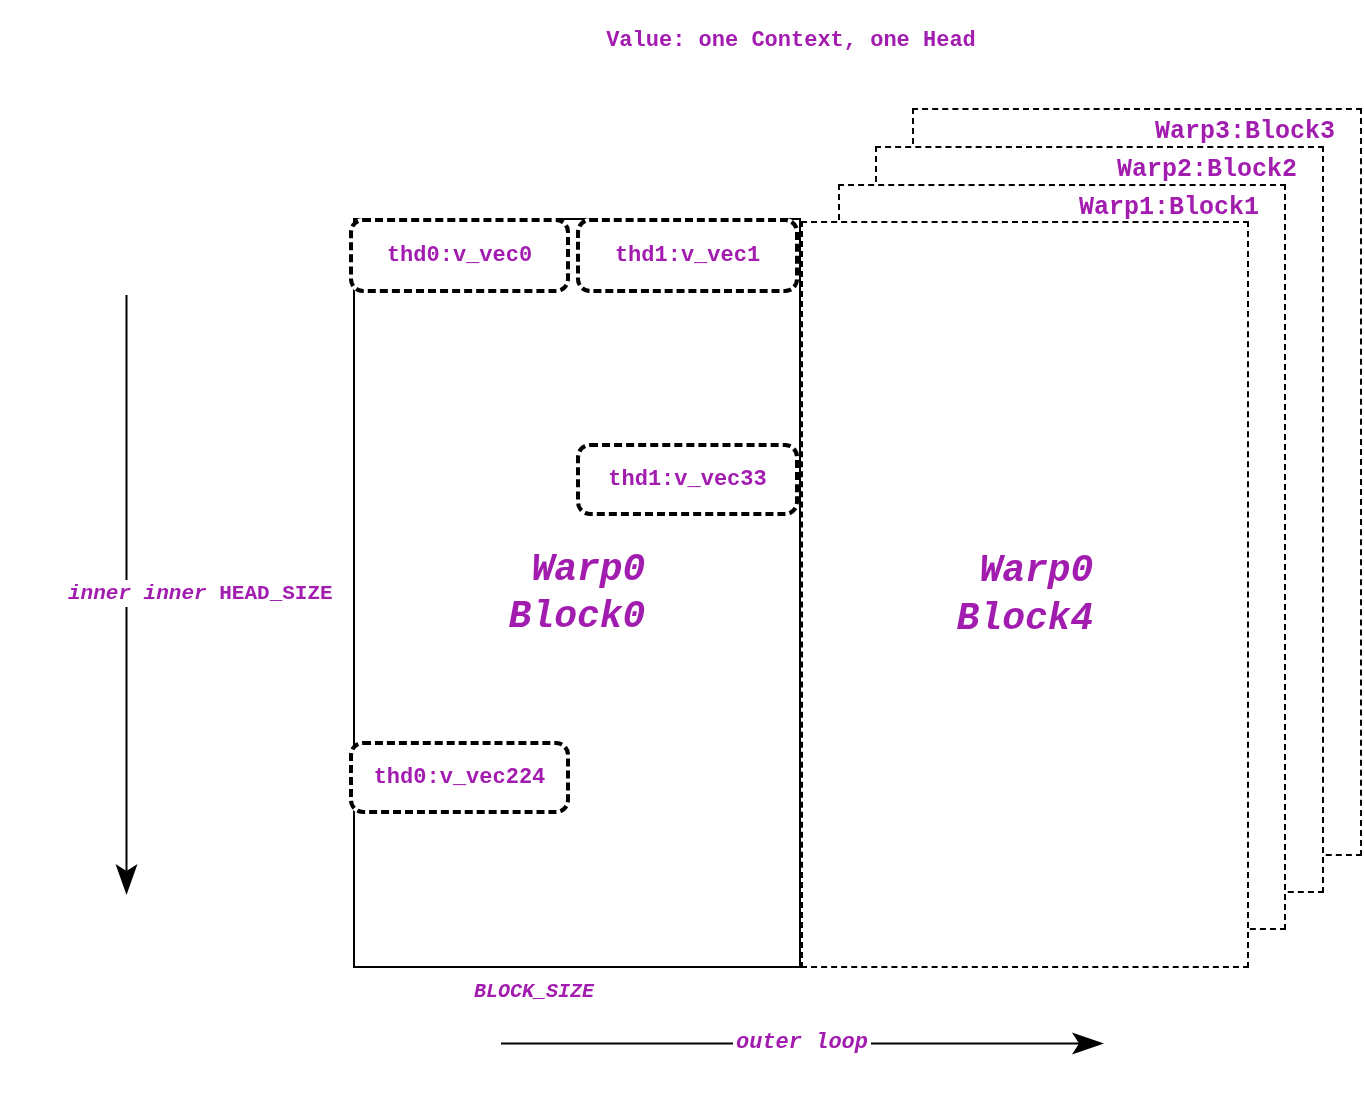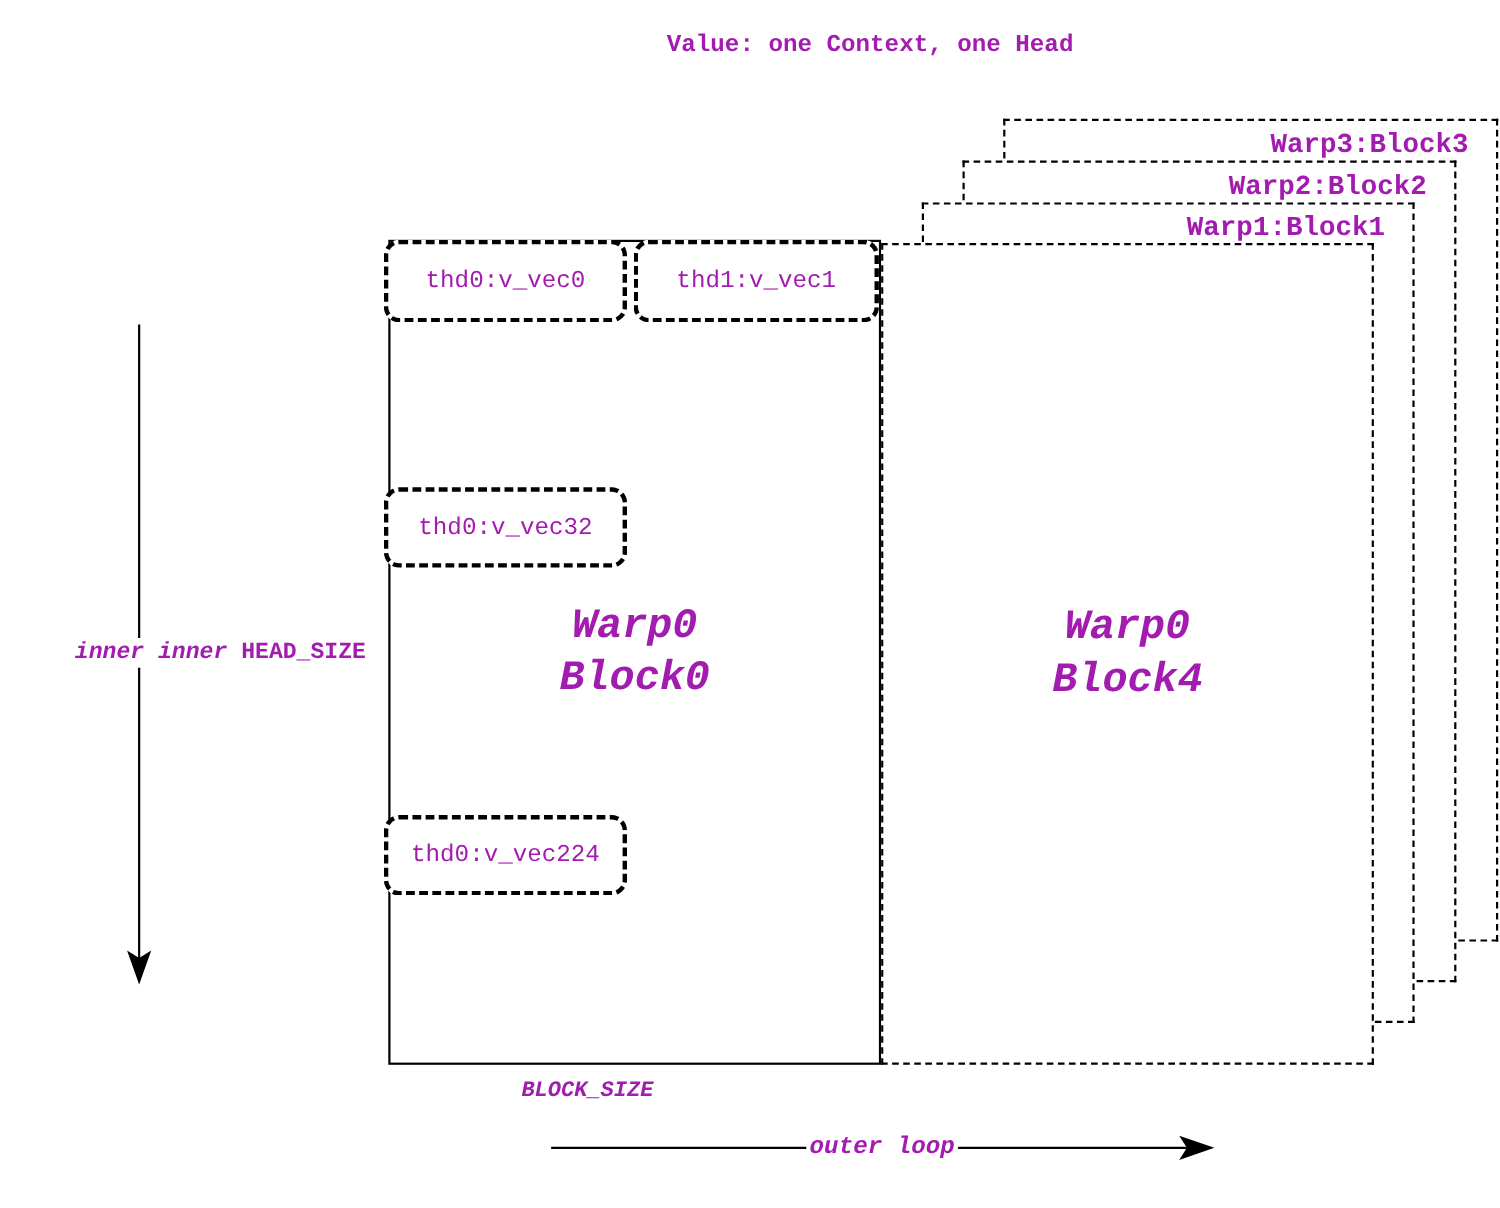--- a/index.html
+++ b/index.html
@@ -45,32 +45,32 @@
   
   .block0 {
     left: 307px; top: 218px; width: 448px; height: 750px; z-index: 5;
     background: #ffffff;
     border: 2.5px solid #000000;
     display: flex; align-items: center; justify-content: center;
   }
 
   .bigname {
     font-size: 38px; font-weight: bold; font-style: italic;
-    text-align: center; line-height: 1.24;
+    text-align: right; line-height: 1.24;
   }
   .bigname span { display: block; }
 
   
   .thd {
     z-index: 7;
     background: #ffffff;
     border: 4px dashed #000000;
     border-radius: 14px;
     display: flex; align-items: center; justify-content: center;
-    font-size: 22px; font-weight: normal;
+    font-size: 22px; font-weight: bold;
     white-space: nowrap;
   }
   .r1 { top: 218px; height: 75px; }
   .r2 { top: 443px; height: 73px; }
   .r3 { top: 741px; height: 73px; }
   .c1 { left: 303px; width: 221px; }
   .c2 { left: 530px; width: 223px; }
 
   
   #arrows { left: 0; top: 0; width: 1364px; height: 1098px; z-index: 6; pointer-events: none; }
@@ -115,21 +115,21 @@
 
   <div class="abs block0">
     <div class="bigname">
       <span>Warp0</span>
       <span>Block0</span>
     </div>
   </div>
 
   <div class="abs thd r1 c1">thd0:v_vec0</div>
   <div class="abs thd r1 c2">thd1:v_vec1</div>
-  <div class="abs thd r2 c1">thd0:v_vec32</div>
+  <div class="abs thd r2 c2">thd1:v_vec33</div>
   <div class="abs thd r3 c1">thd0:v_vec224</div>
 
   <svg id="arrows" class="abs" viewBox="0 0 1364 1098" xmlns="http://www.w3.org/2000/svg">
     <line x1="80.5" y1="295" x2="80.5" y2="872" stroke="#000000" stroke-width="2"></line>
     <polygon points="80.5,895 69.5,864 80.5,871 91.5,864" fill="#000000"></polygon>
     <line x1="455" y1="1043.5" x2="1035" y2="1043.5" stroke="#000000" stroke-width="2"></line>
     <polygon points="1058,1043.5 1026,1032.5 1033,1043.5 1026,1054.5" fill="#000000"></polygon>
   </svg>
 
   <div class="abs note inner-note">

